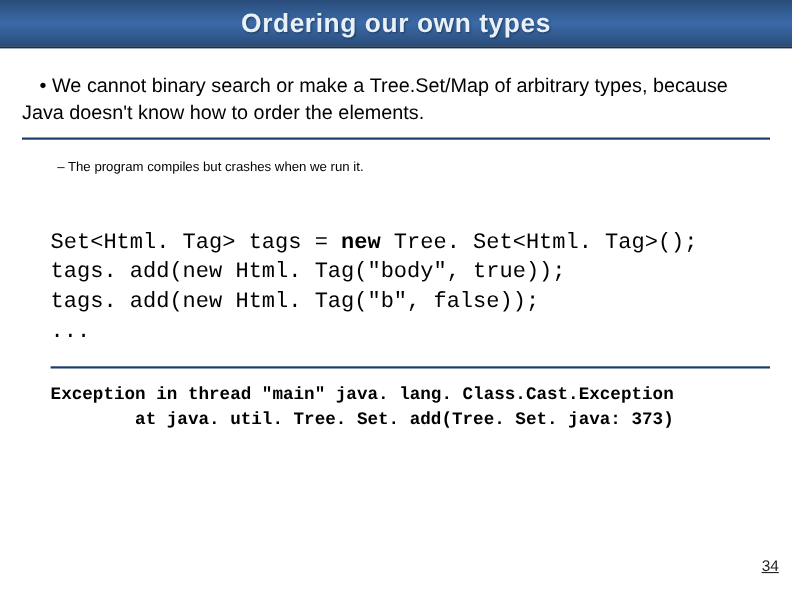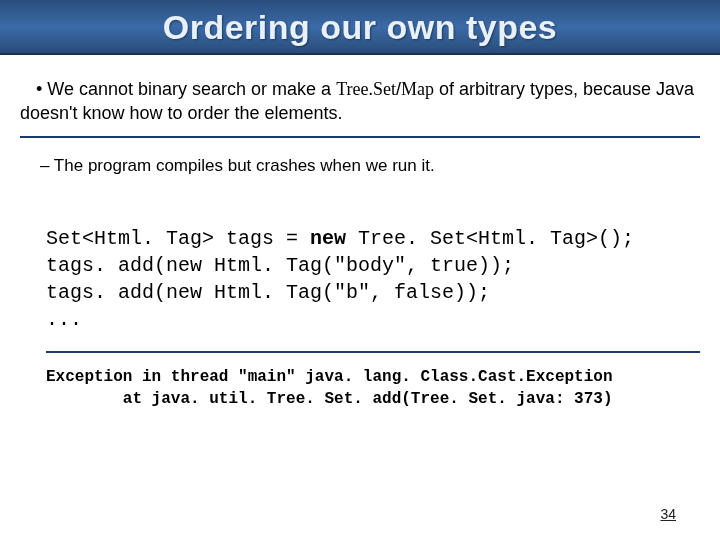--- a/index.html
+++ b/index.html
@@ -12,46 +12,46 @@
     color: #000;
     overflow: hidden;
   }
   .header {
     background: linear-gradient(to bottom, #2a4d7a 0%, #3b6aa8 50%, #2a4d7a 100%);
     padding: 8px 0 6px 0;
     text-align: center;
     border-bottom: 2px solid #1a3050;
   }
   .title {
-    font-size: 34px;
+    font-size: 24px;
     font-weight: bold;
     color: #e8f0f8;
     text-shadow: 1px 1px 2px rgba(0,0,0,0.4);
     letter-spacing: 0.5px;
   }
   .content {
     padding: 12px 20px 0 20px;
   }
   .bullet-main {
     font-size: 18px;
     line-height: 1.35;
     margin: 10px 0 6px 0;
     padding-bottom: 10px;
     border-bottom: 2px solid #1a3c6e;
   }
   .bullet-main .dot {
     display: inline;
     margin-left: 16px;
   }
   .code-inline {
-    font-family: Liberation Serif, serif;
+    font-family: Liberation Sans, sans-serif;
   }
   .sub-bullet {
-    font-size: 17px;
-    margin: 16px 0 0 20px;
+    font-size: 12px;
+    margin: 16px 0 0 32px;
     line-height: 1.4;
   }
   .code-block {
     font-family: "Courier New", monospace;
     font-size: 20px;
     line-height: 1.35;
     margin: 48px 0 0 26px;
     white-space: pre;
     padding-bottom: 18px;
     border-bottom: 2px solid #1a3c6e;
@@ -60,21 +60,21 @@
   .error-block {
     font-family: "Courier New", monospace;
     font-size: 16px;
     font-weight: bold;
     line-height: 1.35;
     margin: 14px 0 0 26px;
     white-space: pre;
   }
   .pagenum {
     position: absolute;
-    right: 44px;
+    right: 12px;
     bottom: 18px;
     font-size: 14px;
     color: #222;
     text-decoration: underline;
   }
 </style>
 </head>
 <body>
 
 <div class="header">

